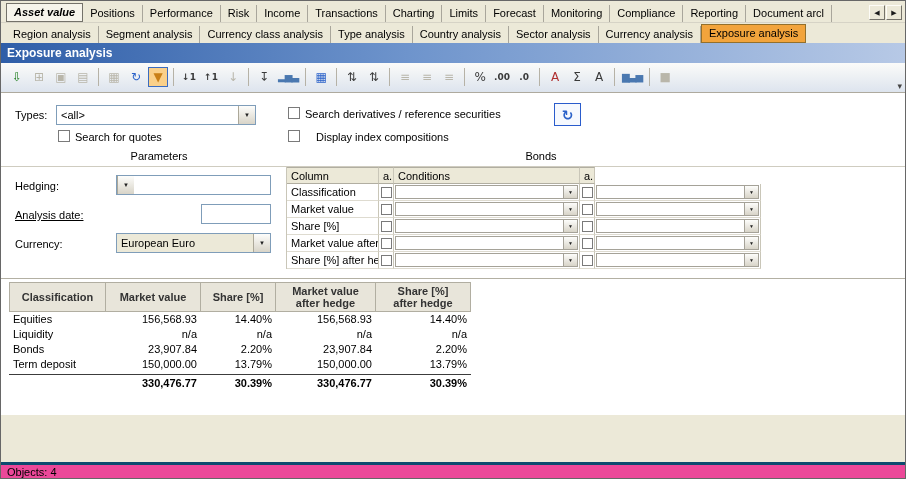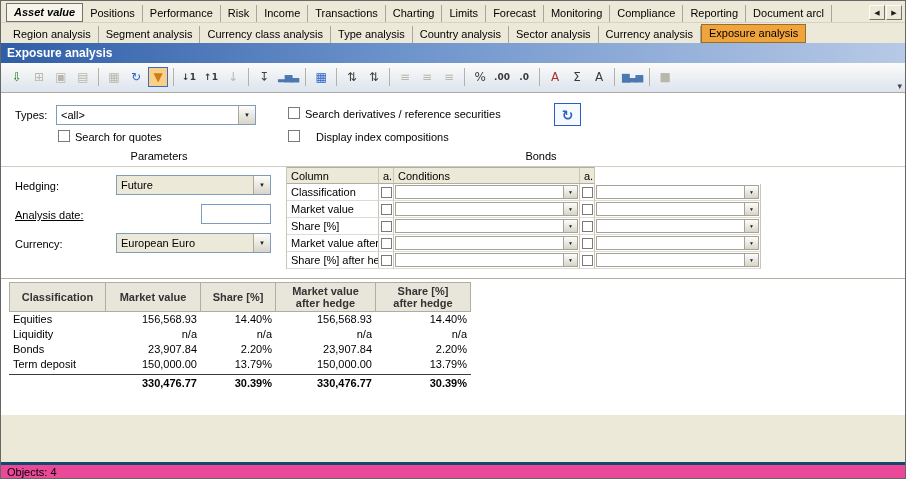--- a/index.html
+++ b/index.html
@@ -178,21 +178,20 @@
     <span class="lbl" style="left:74px; top:38px;">Search for quotes</span>
     <span class="cb" style="left:287px; top:37px;"></span>
     <span class="lbl" style="left:304px; top:38px;margin-left:11px;">Display index compositions</span>
 
     <div class="sechdr" style="left:0; width:280px;">Parameters</div>
     <div class="sechdr" style="left:285px; width:474px;">Bonds</div>
     <div class="hline" style="top:73px;"></div>
 
     <span class="lbl" style="left:14px; top:87px;">Hedging:</span>
     <div class="combo gray" style="left:115px; top:82px; width:155px;">
-      <span class="val">Future</span>
       <span class="drop">▼</span>
     </div>
     <span class="lbl" style="left:14px; top:116px;text-decoration:underline;">Analysis date:</span>
     <input class="dateinput" style="">
     <span class="lbl" style="left:14px; top:145px;">Currency:</span>
     <div class="combo gray" style="left:115px; top:140px; width:155px;">
       <span class="val">European Euro</span>
       <span class="drop">▼</span>
     </div>
 

